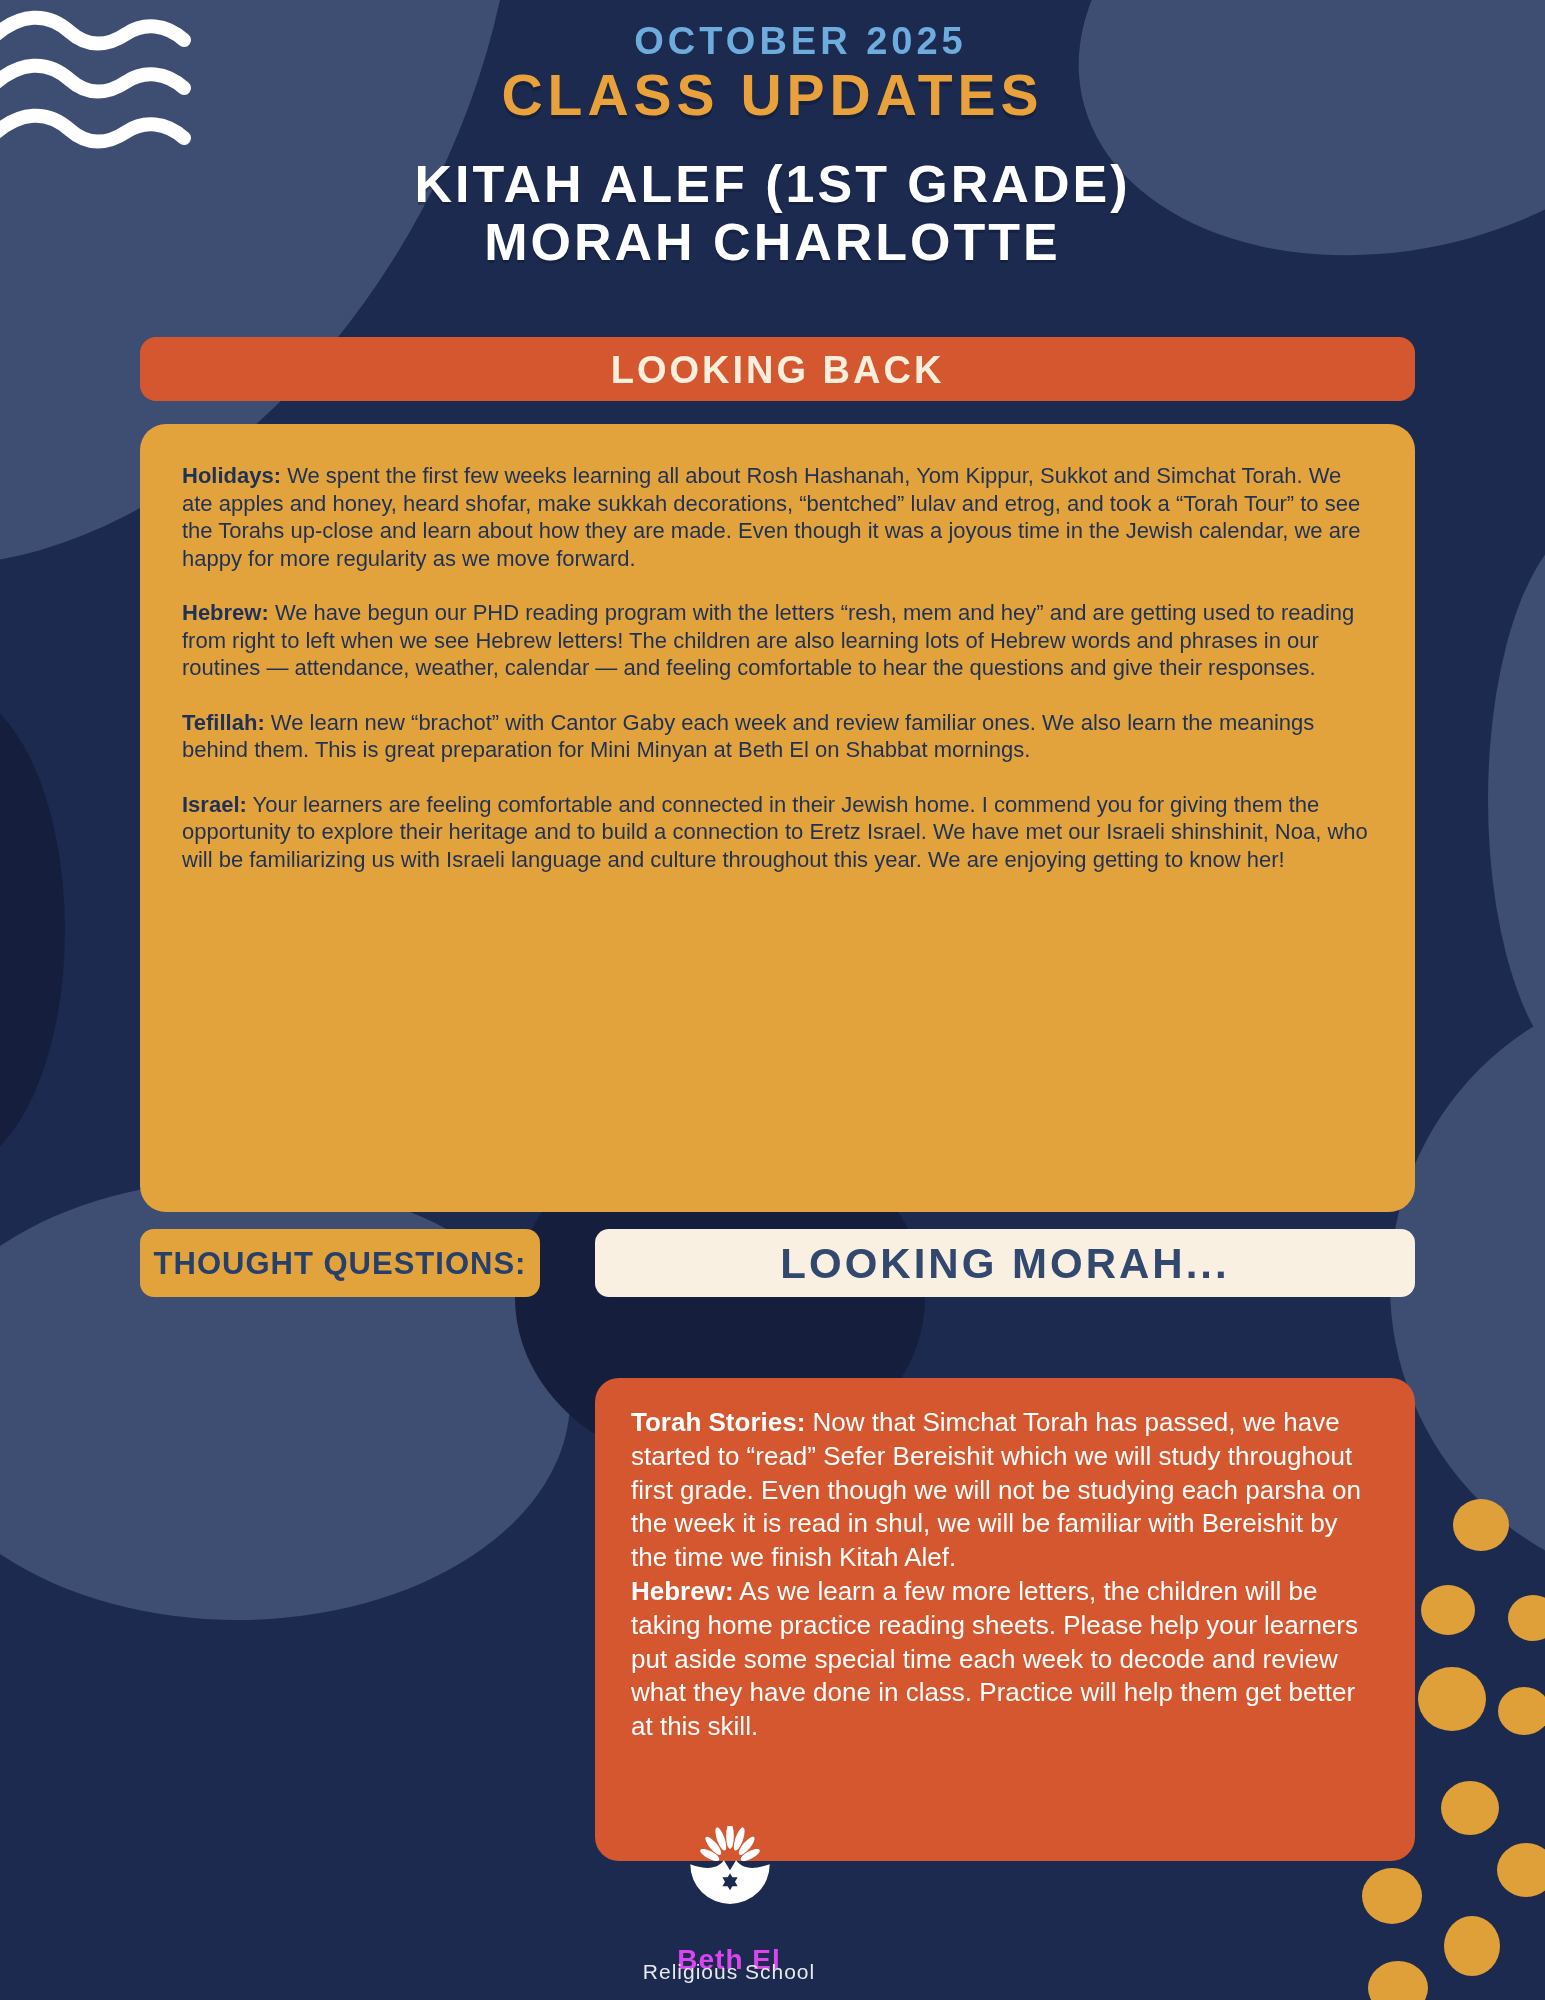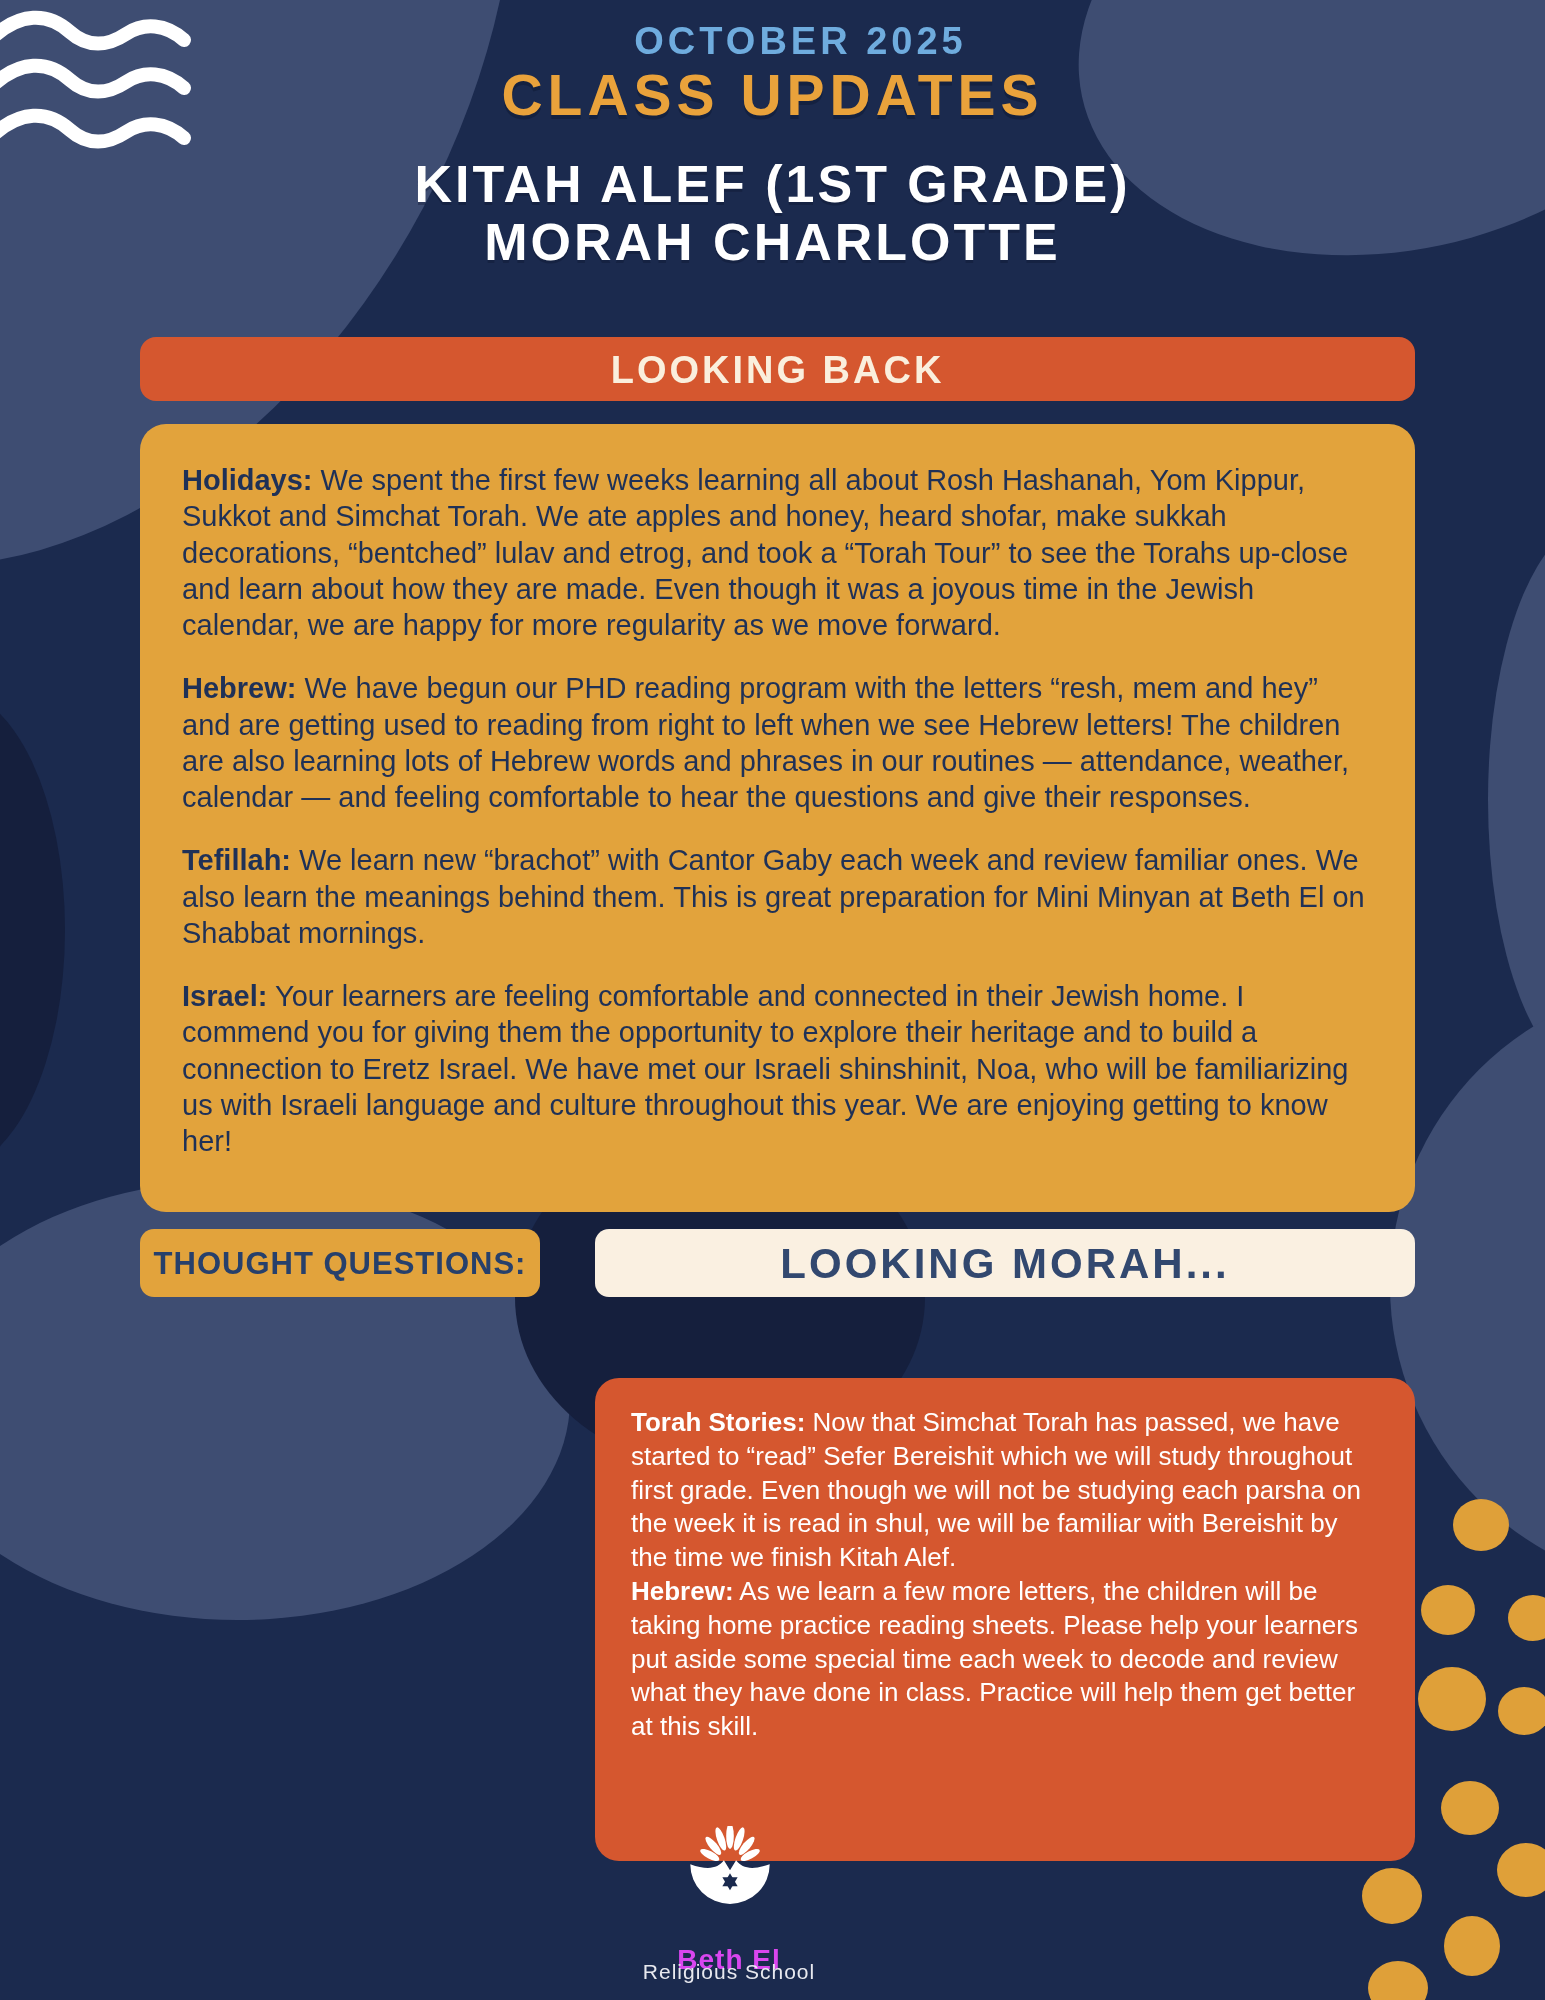--- a/index.html
+++ b/index.html
@@ -23,21 +23,21 @@
   .subtitle{position:absolute;left:0;width:100%;text-align:center;color:#FFFFFF;
     font-size:52px;font-weight:bold;letter-spacing:3px;text-shadow:0 3px 0 rgba(10,18,40,0.3);}
   .sub1{top:154px;} .sub2{top:212px;}
 
   
   .lb-banner{position:absolute;left:140px;top:337px;width:1275px;height:64px;
     background:#D5572F;border-radius:16px;color:#FAEFDD;font-size:38px;font-weight:bold;
     letter-spacing:3px;text-align:center;line-height:66px;}
   .gold-box{position:absolute;left:140px;top:424px;width:1275px;height:788px;
     background:#E2A33C;border-radius:26px;box-sizing:border-box;padding:38px 42px;
-    color:#1F3157;font-size:29px;line-height:1.25;font-weight:500;}
+    color:#1F3157;font-size:22px;line-height:1.25;font-weight:500;}
   .gold-box .para{margin:0 0 27px 0;}
   .gold-box .para:last-child{margin-bottom:0;}
   .para .plabel{font-weight:bold;}
 
   
   .tq-banner{position:absolute;left:140px;top:1229px;width:400px;height:68px;
     background:#E2A33C;border-radius:14px;color:#27406B;font-size:31px;font-weight:bold;
     letter-spacing:1px;text-align:center;line-height:70px;}
   .la-banner{position:absolute;left:595px;top:1229px;width:820px;height:68px;
     background:#FAF0E1;border-radius:14px;color:#32486F;font-size:42px;font-weight:bold;

